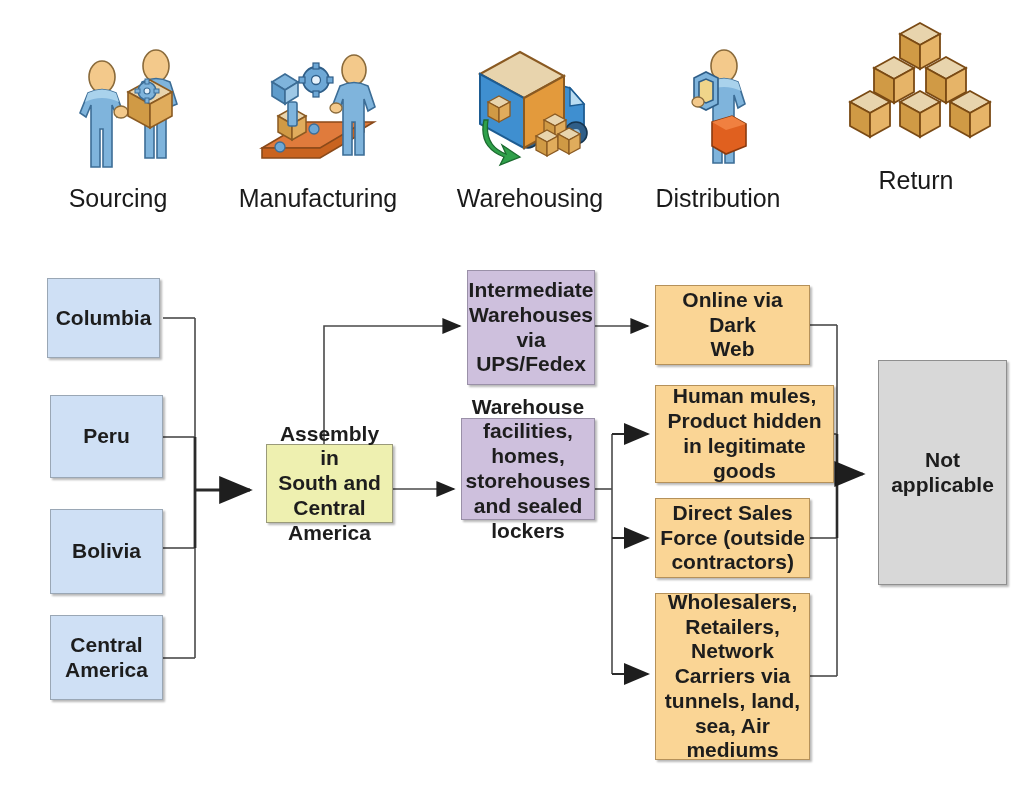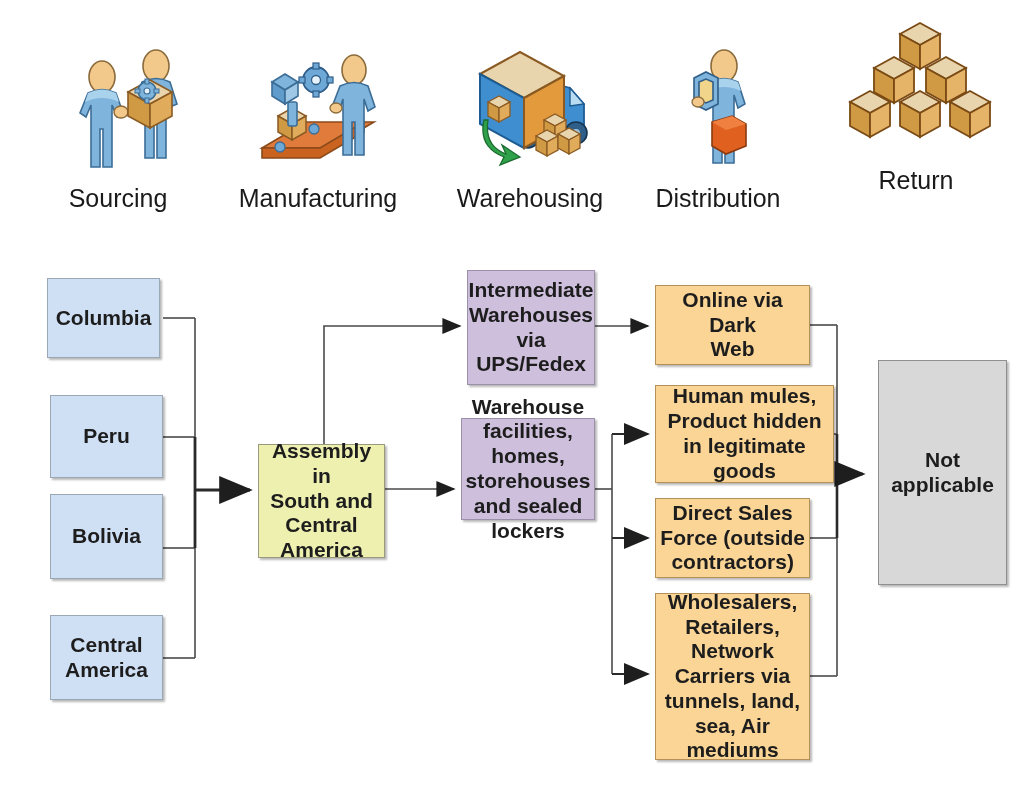--- a/index.html
+++ b/index.html
@@ -269,29 +269,29 @@
     <path d="M837 434 V538" fill="none" stroke="#2a2a2a" stroke-width="2.6"></path>
     <path d="M837 474 H863" fill="none" stroke="#2a2a2a" stroke-width="2.6" marker-end="url(#arrowBig)"></path>
   </svg>
 
   <div class="node src" style="left:39px; top:278px; width:113px; height:80px;margin-left:8px;">
     <span>Columbia</span>
   </div>
   <div class="node src" style="left:50px; top:395px; width:113px; height:83px;">
     <span>Peru</span>
   </div>
-  <div class="node src" style="left:50px; top:494px; width:113px; height:85px;">
+  <div class="node src" style="left:50px; top:509px; width:113px; height:85px;">
     <span>Bolivia</span>
   </div>
   <div class="node src" style="left:50px; top:615px; width:113px; height:85px;">
     <span>Central
 America</span>
   </div>
 
-  <div class="node assembly" style="left:258px; top:444px; width:127px; height:114px;">
+  <div class="node assembly" style="left:266px; top:444px; width:127px; height:79px;">
     <span>Assembly in
 South and
 Central
 America</span>
   </div>
 
   <div class="node wh" style="left:467px; top:270px; width:128px; height:115px;">
     <span>Intermediate
 Warehouses
 via

